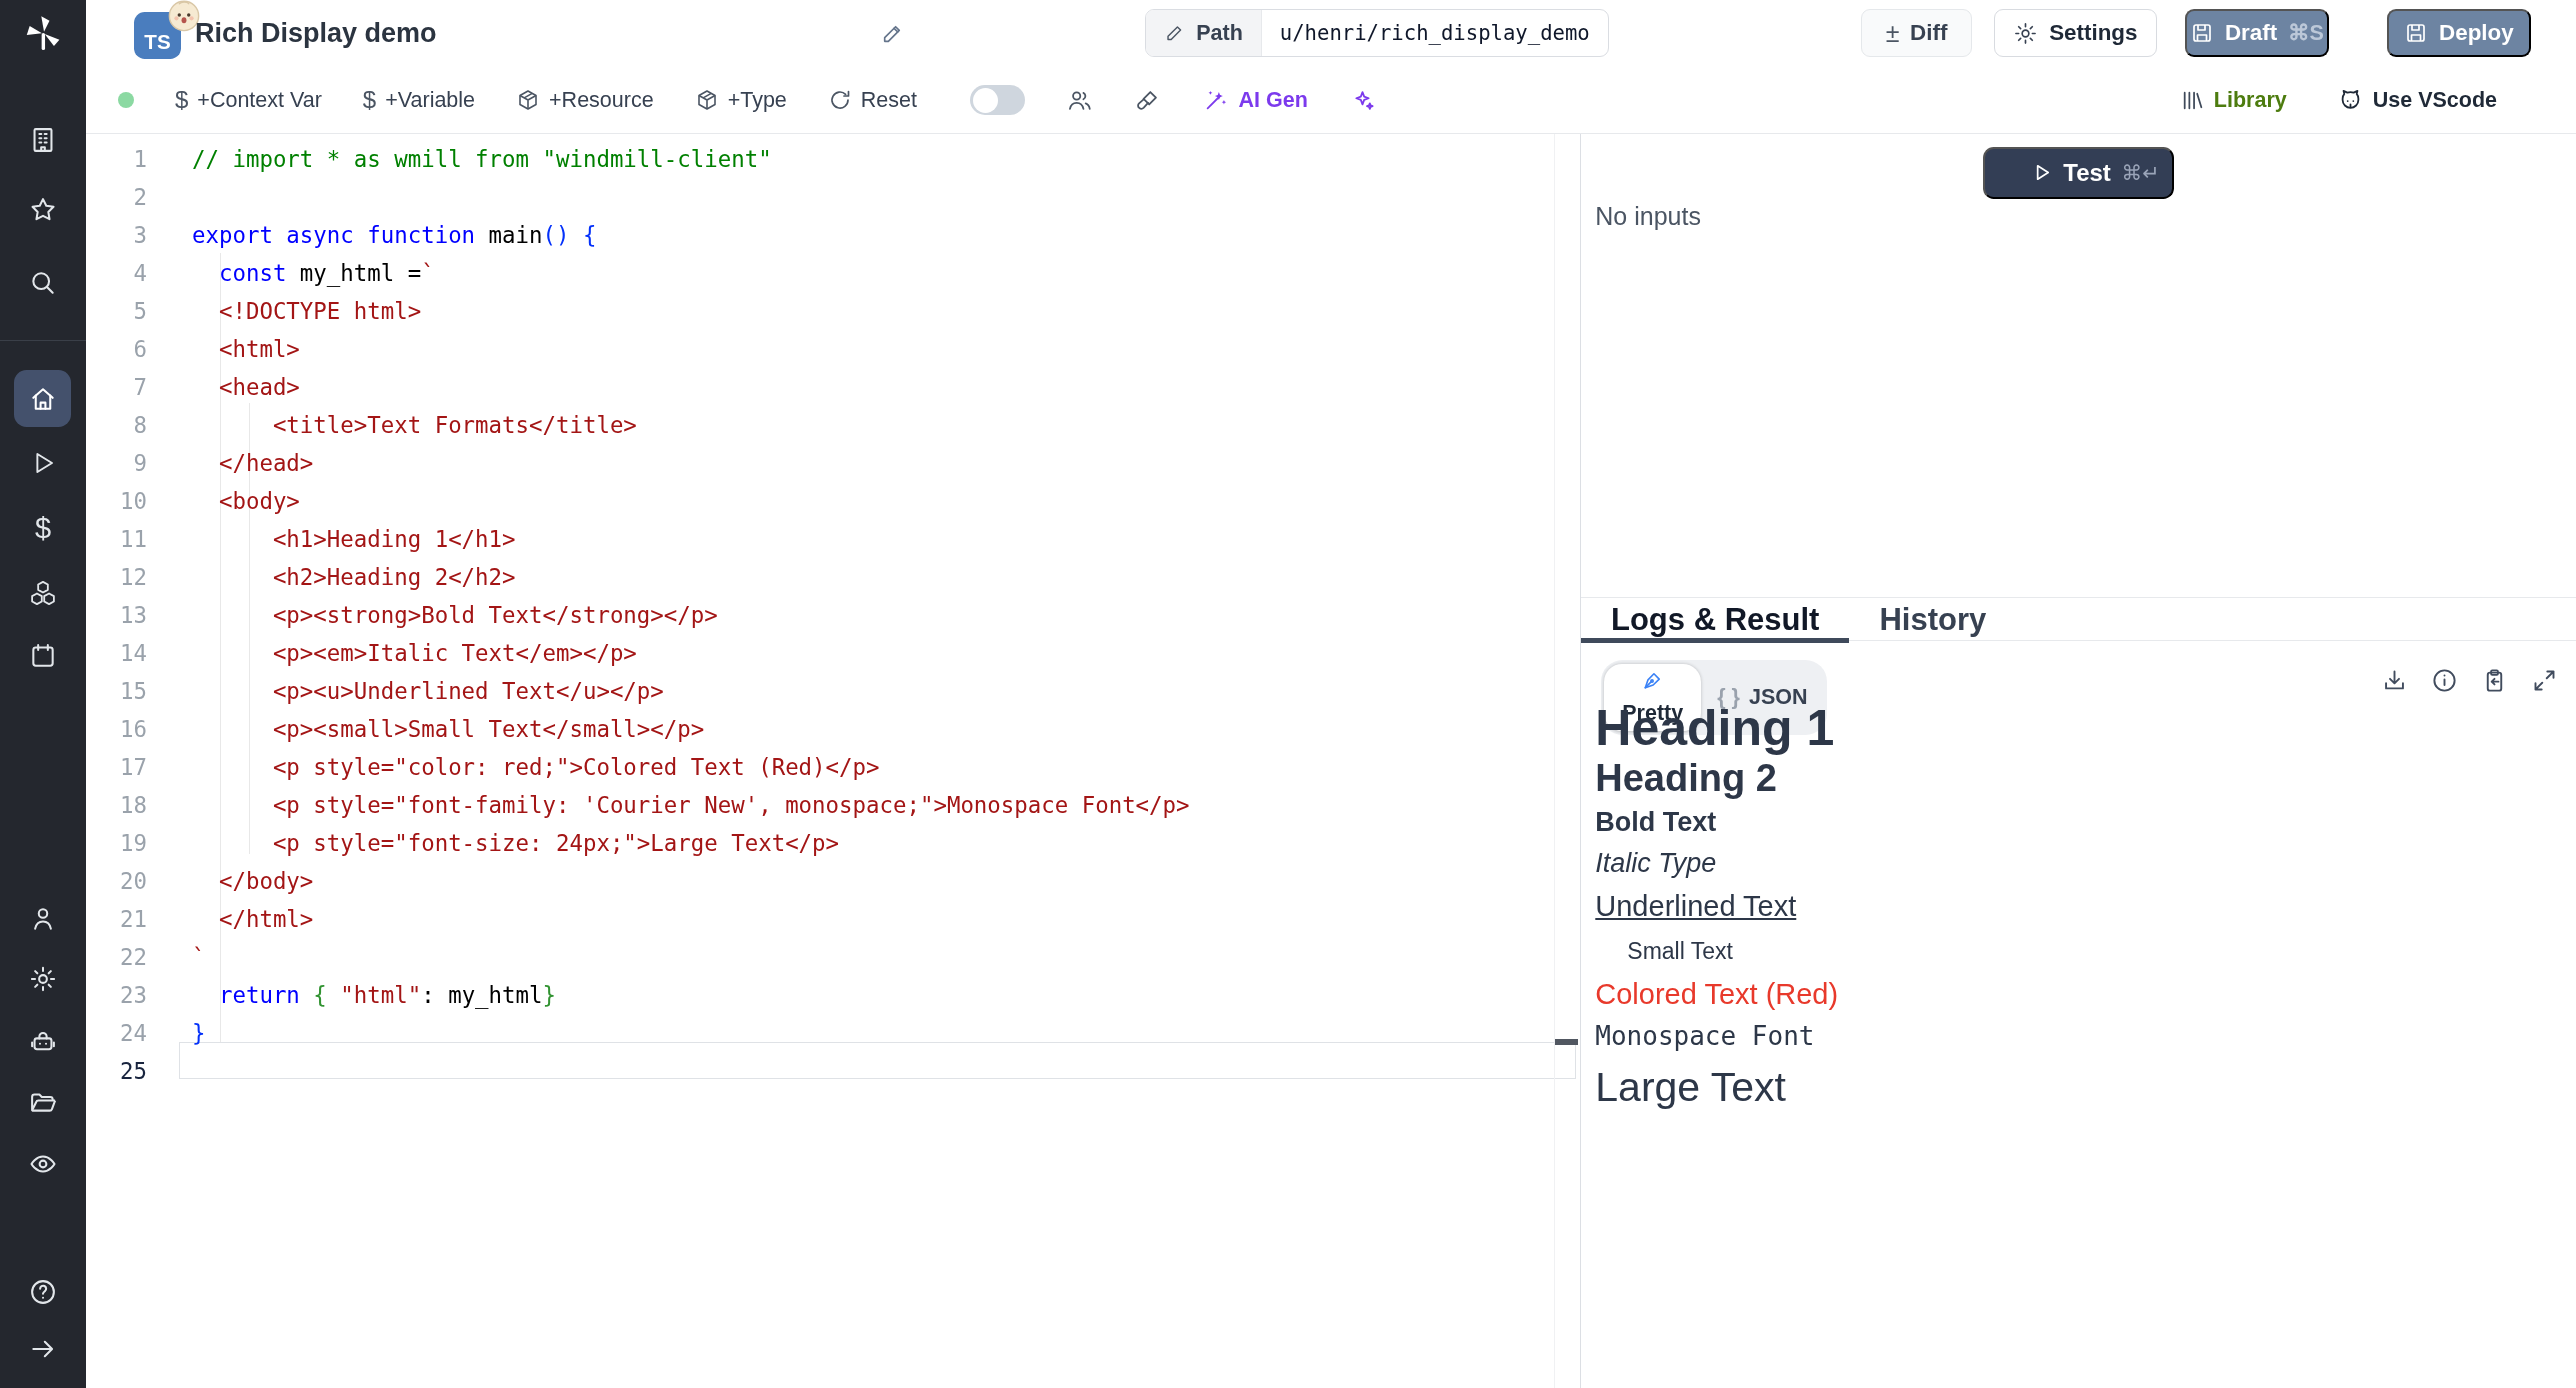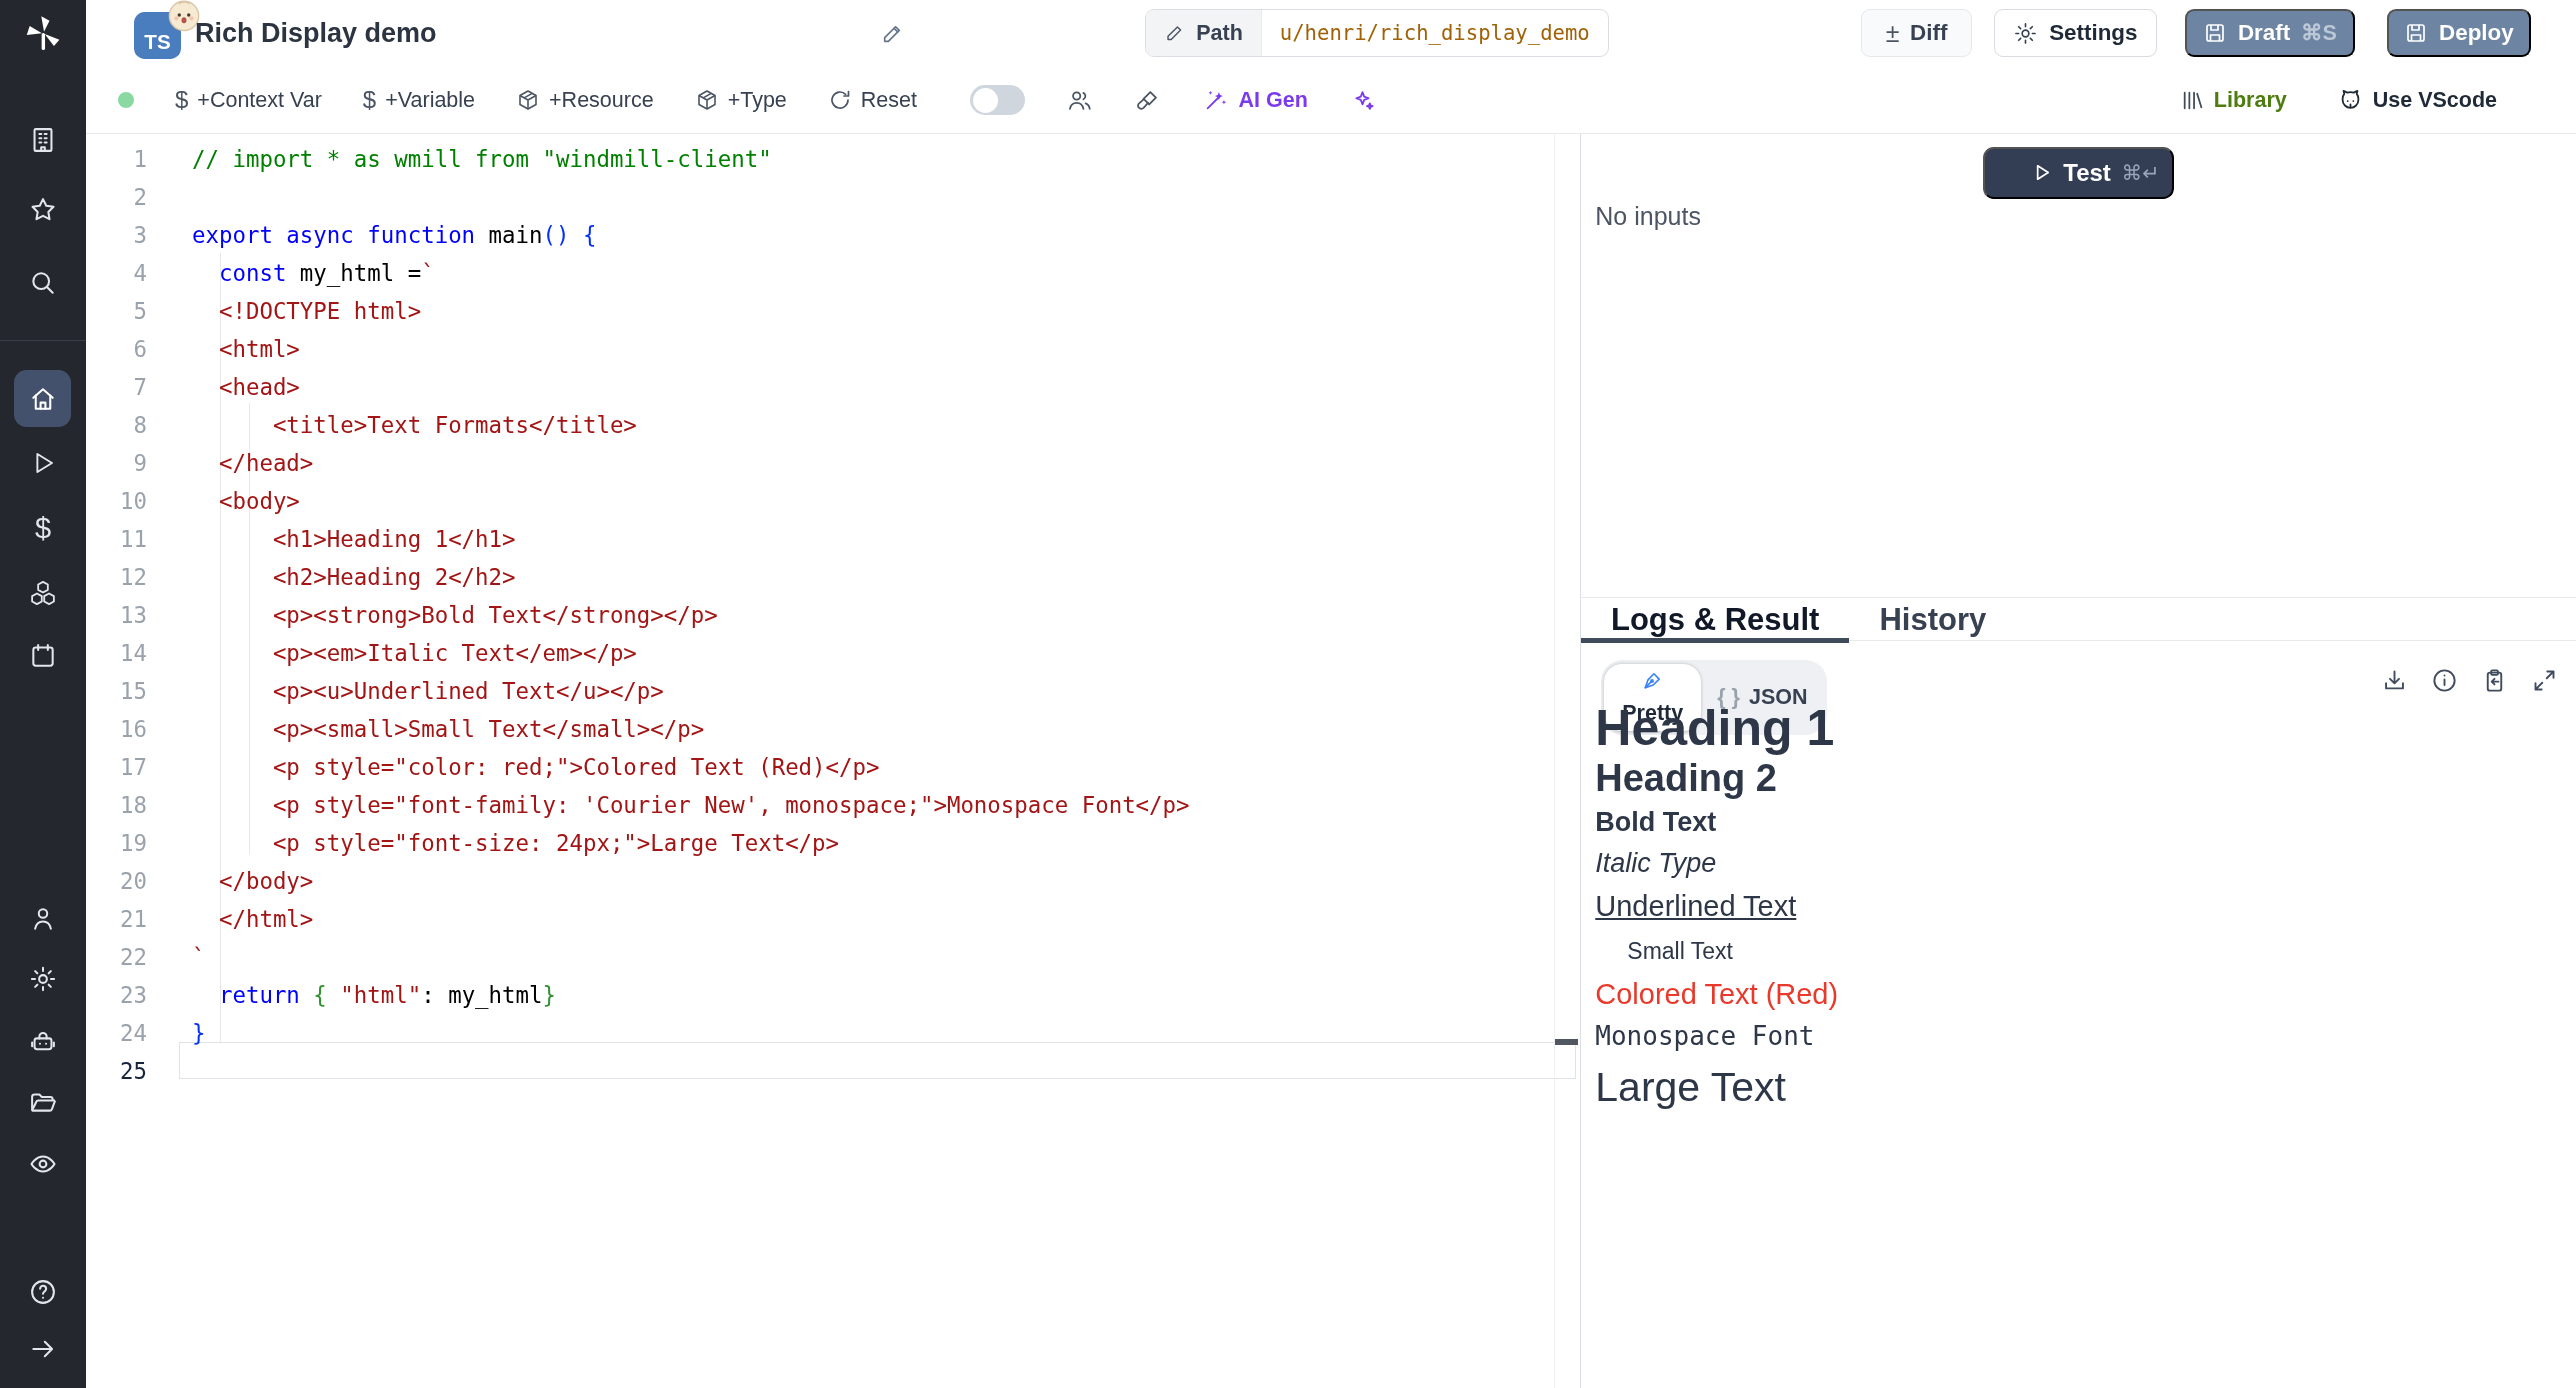--- a/index.html
+++ b/index.html
@@ -15,25 +15,25 @@
   .sb-ic { position:absolute; left:50%; transform:translate(-50%,-50%); color:#e2e6ea; }
 
   
   .header { position:absolute; left:86px; top:0; width:2490px; height:67px; background:#fff; }
   .ts-badge { position:absolute; left:48px; top:11.6px; width:47px; height:47px; background:#4a7dbe; border-radius:10.7px; color:#fff; font-weight:bold; font-size:20.6px; display:flex; align-items:flex-end; justify-content:center; padding-bottom:4.5px; }
   .emoji-badge { position:absolute; left:81px; top:-1.8px; width:34px; height:34px; }
   .page-title { position:absolute; left:109px; top:0; line-height:67px; font-size:27px; font-weight:bold; color:#2b3440; }
   .edit-pencil { position:absolute; left:794px; top:20.6px; color:#64748b; }
   .path-group { position:absolute; left:1059px; top:9px; height:48px; border:1.8px solid #dadde2; border-radius:9px; display:flex; overflow:hidden; background:#fff; }
   .path-left { background:#f3f4f6; display:flex; align-items:center; gap:10.7px; padding:0 18px; font-size:21.5px; font-weight:600; color:#374151; border-right:1.8px solid #e7e9ec; }
-  .path-value { display:flex; align-items:center; padding:0 18px; font-family:"DejaVu Sans Mono",monospace; font-size:20.6px; color:#a16207; }
+  .path-value { display:flex; align-items:center; padding:0 18px; font-family:"DejaVu Sans Mono",monospace; font-size:20.6px; color:#0f172a; }
   .hbtn { position:absolute; top:9px; height:48px; border-radius:9px; display:flex; align-items:center; justify-content:center; gap:10.7px; font-size:22.4px; font-weight:bold; }
   .btn-diff { left:1775px; width:111px; background:#f9fafb; border:1.8px solid #e5e8eb; color:#374151; }
   .btn-settings { left:1908px; width:163px; background:#fff; border:1.8px solid #d8dbe0; color:#1f2937; }
-  .btn-draft { left:2099px; width:170px; background:#6d84a2; color:#fff; }
+  .btn-draft { left:2099px; width:144px; background:#6d84a2; color:#fff; }
   .btn-deploy { left:2301px; width:144px; background:#6d84a2; color:#fff; }
   .kbd-shortcut { color:#bcc8d8; font-weight:600; font-size:21.5px; }
   .pm-glyph { font-size:25px; font-weight:400; color:#4b5563; }
 
   
   .toolbar { position:absolute; left:86px; top:67px; width:2490px; height:67px; background:#fff; border-bottom:0.9px solid #e7e9ec; display:flex; align-items:center; }
   .tb-left { display:flex; align-items:center; gap:41px; padding-left:32px; }
   .status-dot { width:16px; height:16px; border-radius:50%; background:#8bd9a2; }
   .tb-item { display:flex; align-items:center; gap:9px; font-size:21.5px; color:#374151; cursor:default; }
   .dollar-ic { font-size:24px; color:#4b5563; }

